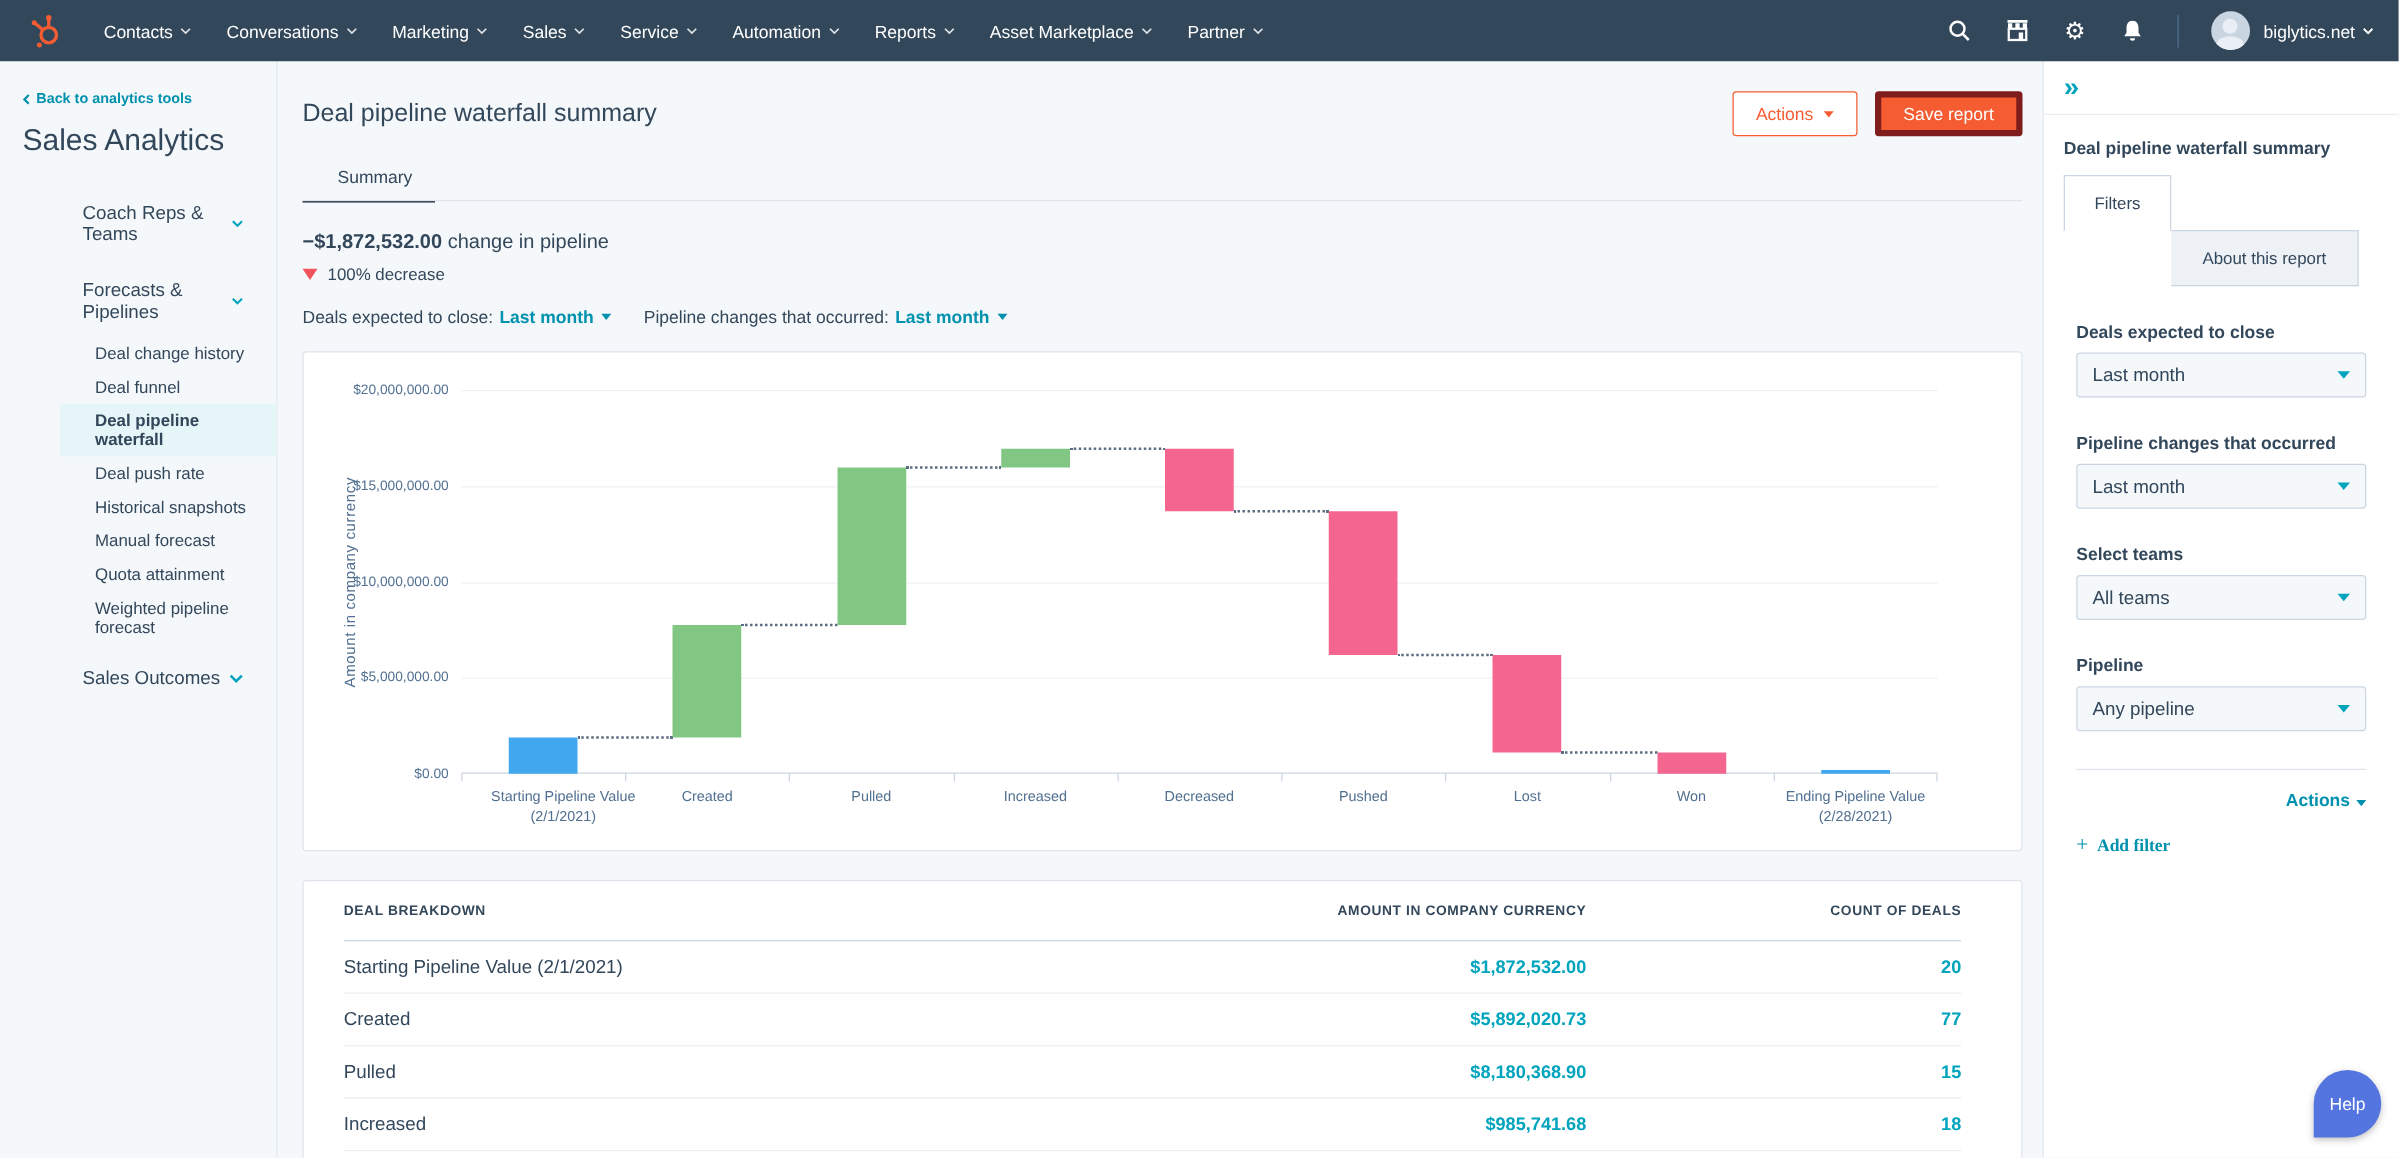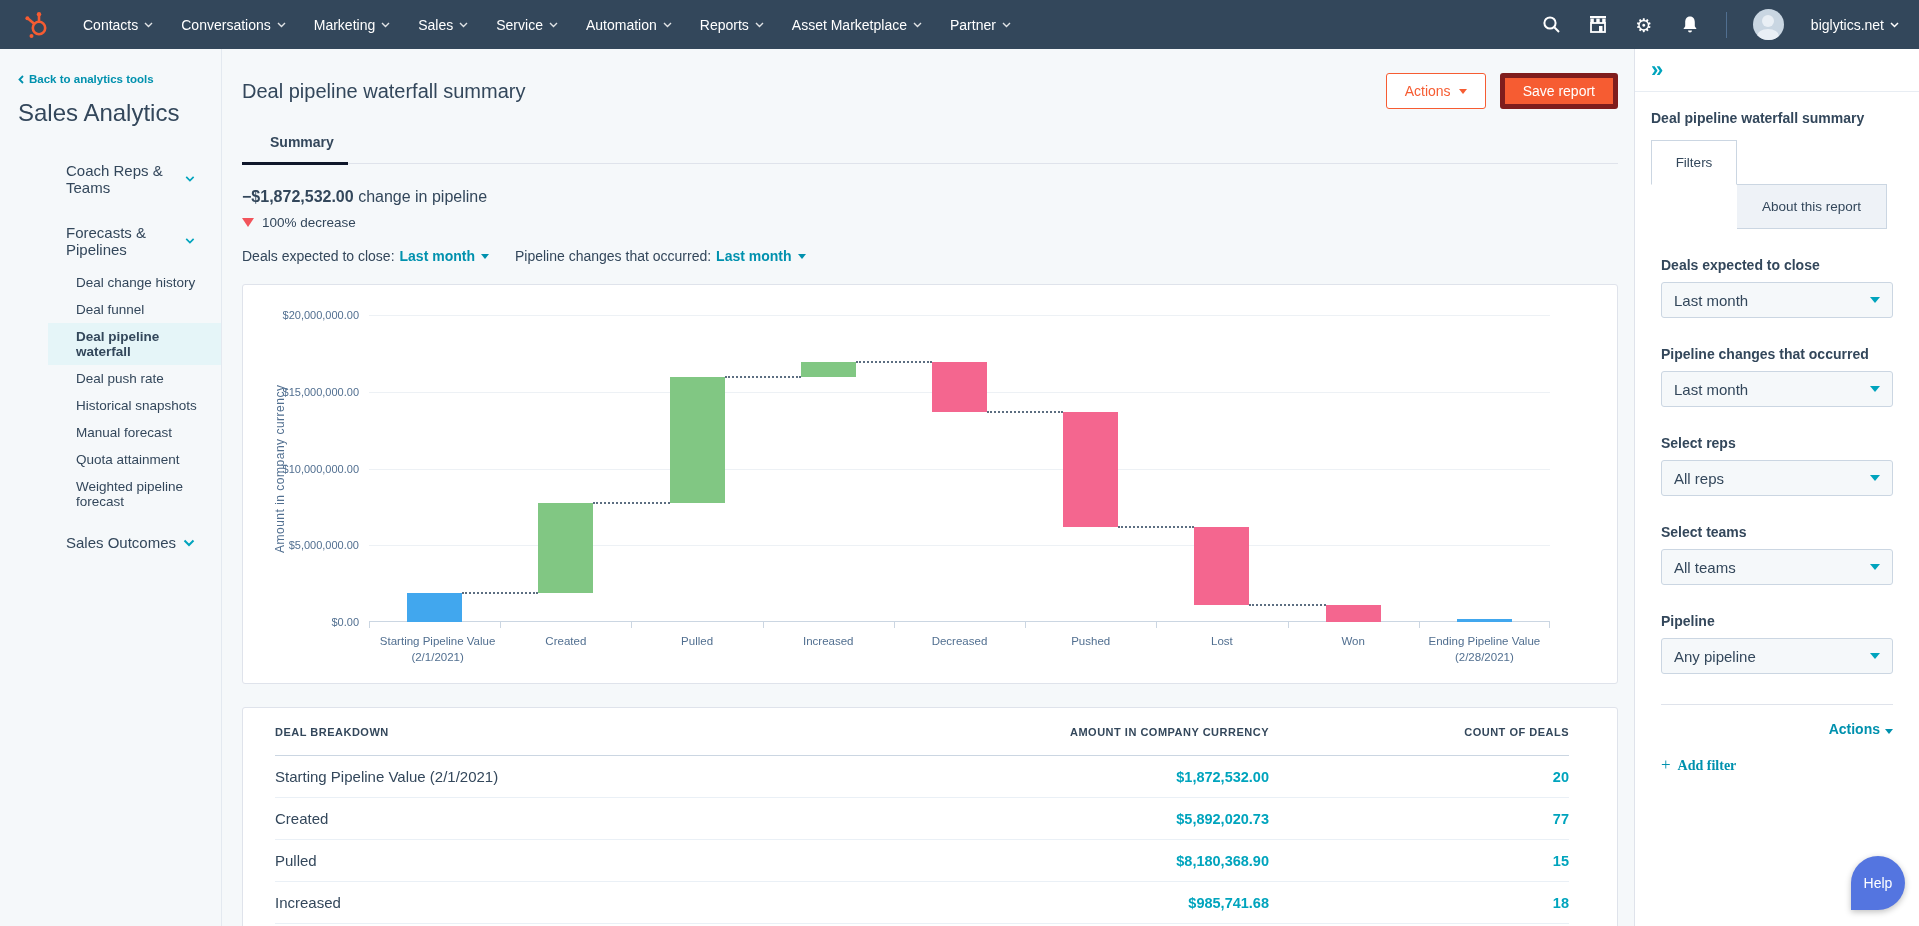--- a/index.html
+++ b/index.html
@@ -8,21 +8,21 @@
 
   
   .topnav { position:absolute; top:0; left:0; width:1919px; height:49px; background:#33475b; display:flex; align-items:center; z-index:50; }
   .brand { margin:0 18px 0 24px; display:flex; align-items:center; cursor:pointer; }
   .nav-items { display:flex; align-items:center; height:100%; }
   .nav-item { display:flex; align-items:center; gap:6px; padding:0 14px; height:100%; color:#fff; font-size:14px; cursor:pointer; white-space:nowrap; }
   .nav-item svg { opacity:.85; }
   .topnav-right { margin-left:auto; display:flex; align-items:center; gap:26px; padding-right:20px; }
   .tn-icon { width:20px; height:20px; display:flex; align-items:center; justify-content:center; cursor:pointer; }
   .tn-divider { width:1px; height:26px; background:#516f90; }
-  .account { display:flex; align-items:center; gap:27px; cursor:pointer;text-align:center; }
+  .account { display:flex; align-items:center; gap:11px; cursor:pointer;text-align:center; }
   .avatar { width:31px; height:31px; border-radius:50%; background:#c9d6e2; position:relative; overflow:hidden; }
   .avatar:before { content:""; position:absolute; width:12px; height:12px; border-radius:50%; background:#e9eff5; left:9.5px; top:6px; }
   .avatar:after { content:""; position:absolute; width:22px; height:14px; border-radius:50% 50% 0 0; background:#e9eff5; left:4.5px; top:20px; }
   .account-name { color:#fff; font-size:14px; display:flex; align-items:center; gap:6px; }
 
   
   .sidebar { position:absolute; top:49px; left:0; width:222px; bottom:0; background:#f5f8fa; border-right:1px solid #e3e9f0; padding-top:24px; }
   .back-link { display:flex; align-items:center; gap:5px; margin:0 0 14px 18px; color:#0091ae; font-size:11.5px; font-weight:bold; cursor:pointer; }
   .sb-title { margin:0 0 26px 18px; font-size:24px; font-weight:400; color:#33475b; }
   .sb-section { margin-bottom:10px;padding-left:48px; }
@@ -33,21 +33,21 @@
 
   
   .main { position:absolute; top:49px; left:222px; width:1412px; bottom:0; padding:0 16px 0 20px; }
   .main-header { display:flex; align-items:center; margin-top:24px; }
   .page-title { font-size:20px; font-weight:500; color:#33475b; flex:1; }
   .btn { height:36px; border-radius:3px; font-size:14px; font-weight:500; display:inline-flex; align-items:center; gap:8px; padding:0 18px; cursor:pointer; font-family:inherit; }
   .btn-outline { background:#fff; border:1px solid #f65c32; color:#f65c32; margin-right:14px; }
   .btn-primary { background:#f65c32; border:5px solid #7f1d1d; color:#fff; }
   .caret { width:0; height:0; border-left:4px solid transparent; border-right:4px solid transparent; border-top:5px solid currentColor; display:inline-block; }
   .tabs-row { margin-top:24px; border-bottom:1px solid #dfe3eb; position:relative; }
-  .tab-summary { display:inline-block; padding:0 0 12px 28px; width:106px; font-size:14px; font-weight:bold; color:#33475b; border-bottom:3px solid #0f172a; margin-bottom:-2px; cursor:pointer; }
+  .tab-summary { display:inline-block; padding:0 0 12px 28px; width:106px; font-size:14px; font-weight:normal; color:#33475b; border-bottom:1px solid #0f172a; margin-bottom:-2px; cursor:pointer; }
   .change-line { margin-top:24px; font-size:16px; color:#33475b; }
   .change-line b { font-weight:bold; }
   .delta-line { margin-top:9px; font-size:13.5px; color:#33475b; display:flex; align-items:center; gap:8px; }
   .tri-down-red { width:0; height:0; border-left:6px solid transparent; border-right:6px solid transparent; border-top:9px solid #f2545b; }
   .inline-filters { margin-top:18px; font-size:14px; display:flex; gap:26px; }
   .if-label { color:#33475b; }
   .if-link { color:#0091ae; font-weight:bold; margin-left:5px; cursor:pointer; display:inline-flex; align-items:center; gap:6px; }
 
   
   .chart-card { margin-top:20px; height:400px; background:#fff; border:1px solid #dfe3eb; border-radius:3px; position:relative; }
@@ -291,21 +291,21 @@
         <div class="ytick" style="top: 0px;">$20,000,000.00</div>
         <div class="gridline" style="top: 76.75px;"></div>
         <div class="ytick" style="top: 76.75px;">$15,000,000.00</div>
         <div class="gridline" style="top: 153.5px;"></div>
         <div class="ytick" style="top: 153.5px;">$10,000,000.00</div>
         <div class="gridline" style="top: 230.25px;"></div>
         <div class="ytick" style="top: 230.25px;">$5,000,000.00</div>
         <div class="ytick" style="top: 307px;">$0.00</div>
         <div class="wf-bar" style="left: 38.1111px; top: 278.257px; width: 55px; height: 28.7434px; background: rgb(65, 167, 238);"></div>
         <div class="wf-conn" style="left: 93.1111px; width: 76.2222px; top: 277.257px;"></div>
-        <div class="x-label" style="left: 3px; width: 131.222px;">
+        <div class="x-label" style="left: 16px; width: 131.222px;">
           <div>Starting Pipeline Value</div>
           <div>(2/1/2021)</div>
         </div>
         <div class="wf-bar" style="left: 169.333px; top: 187.814px; width: 55px; height: 90.4425px; background: rgb(129, 199, 131);"></div>
         <div class="wf-conn" style="left: 224.333px; width: 76.2222px; top: 186.814px;"></div>
         <div class="x-label" style="left: 131.222px; width: 131.222px;">
           <div>Created</div>
         </div>
         <div class="wf-bar" style="left: 300.556px; top: 62.2455px; width: 55px; height: 125.569px; background: rgb(129, 199, 131);"></div>
         <div class="wf-conn" style="left: 355.556px; width: 76.2222px; top: 61.2455px;"></div>
@@ -402,27 +402,20 @@
         </div>
       </div>
       <div class="p-group">
         <div class="p-group-label">Pipeline changes that occurred</div>
         <div class="p-select">
           <span>Last month</span>
           <span class="caret"></span>
         </div>
       </div>
       <div class="p-group">
-        <div class="p-group-label">Select reps</div>
-        <div class="p-select">
-          <span>All reps</span>
-          <span class="caret"></span>
-        </div>
-      </div>
-      <div class="p-group">
         <div class="p-group-label">Select teams</div>
         <div class="p-select">
           <span>All teams</span>
           <span class="caret"></span>
         </div>
       </div>
       <div class="p-group">
         <div class="p-group-label">Pipeline</div>
         <div class="p-select">
           <span>Any pipeline</span>

